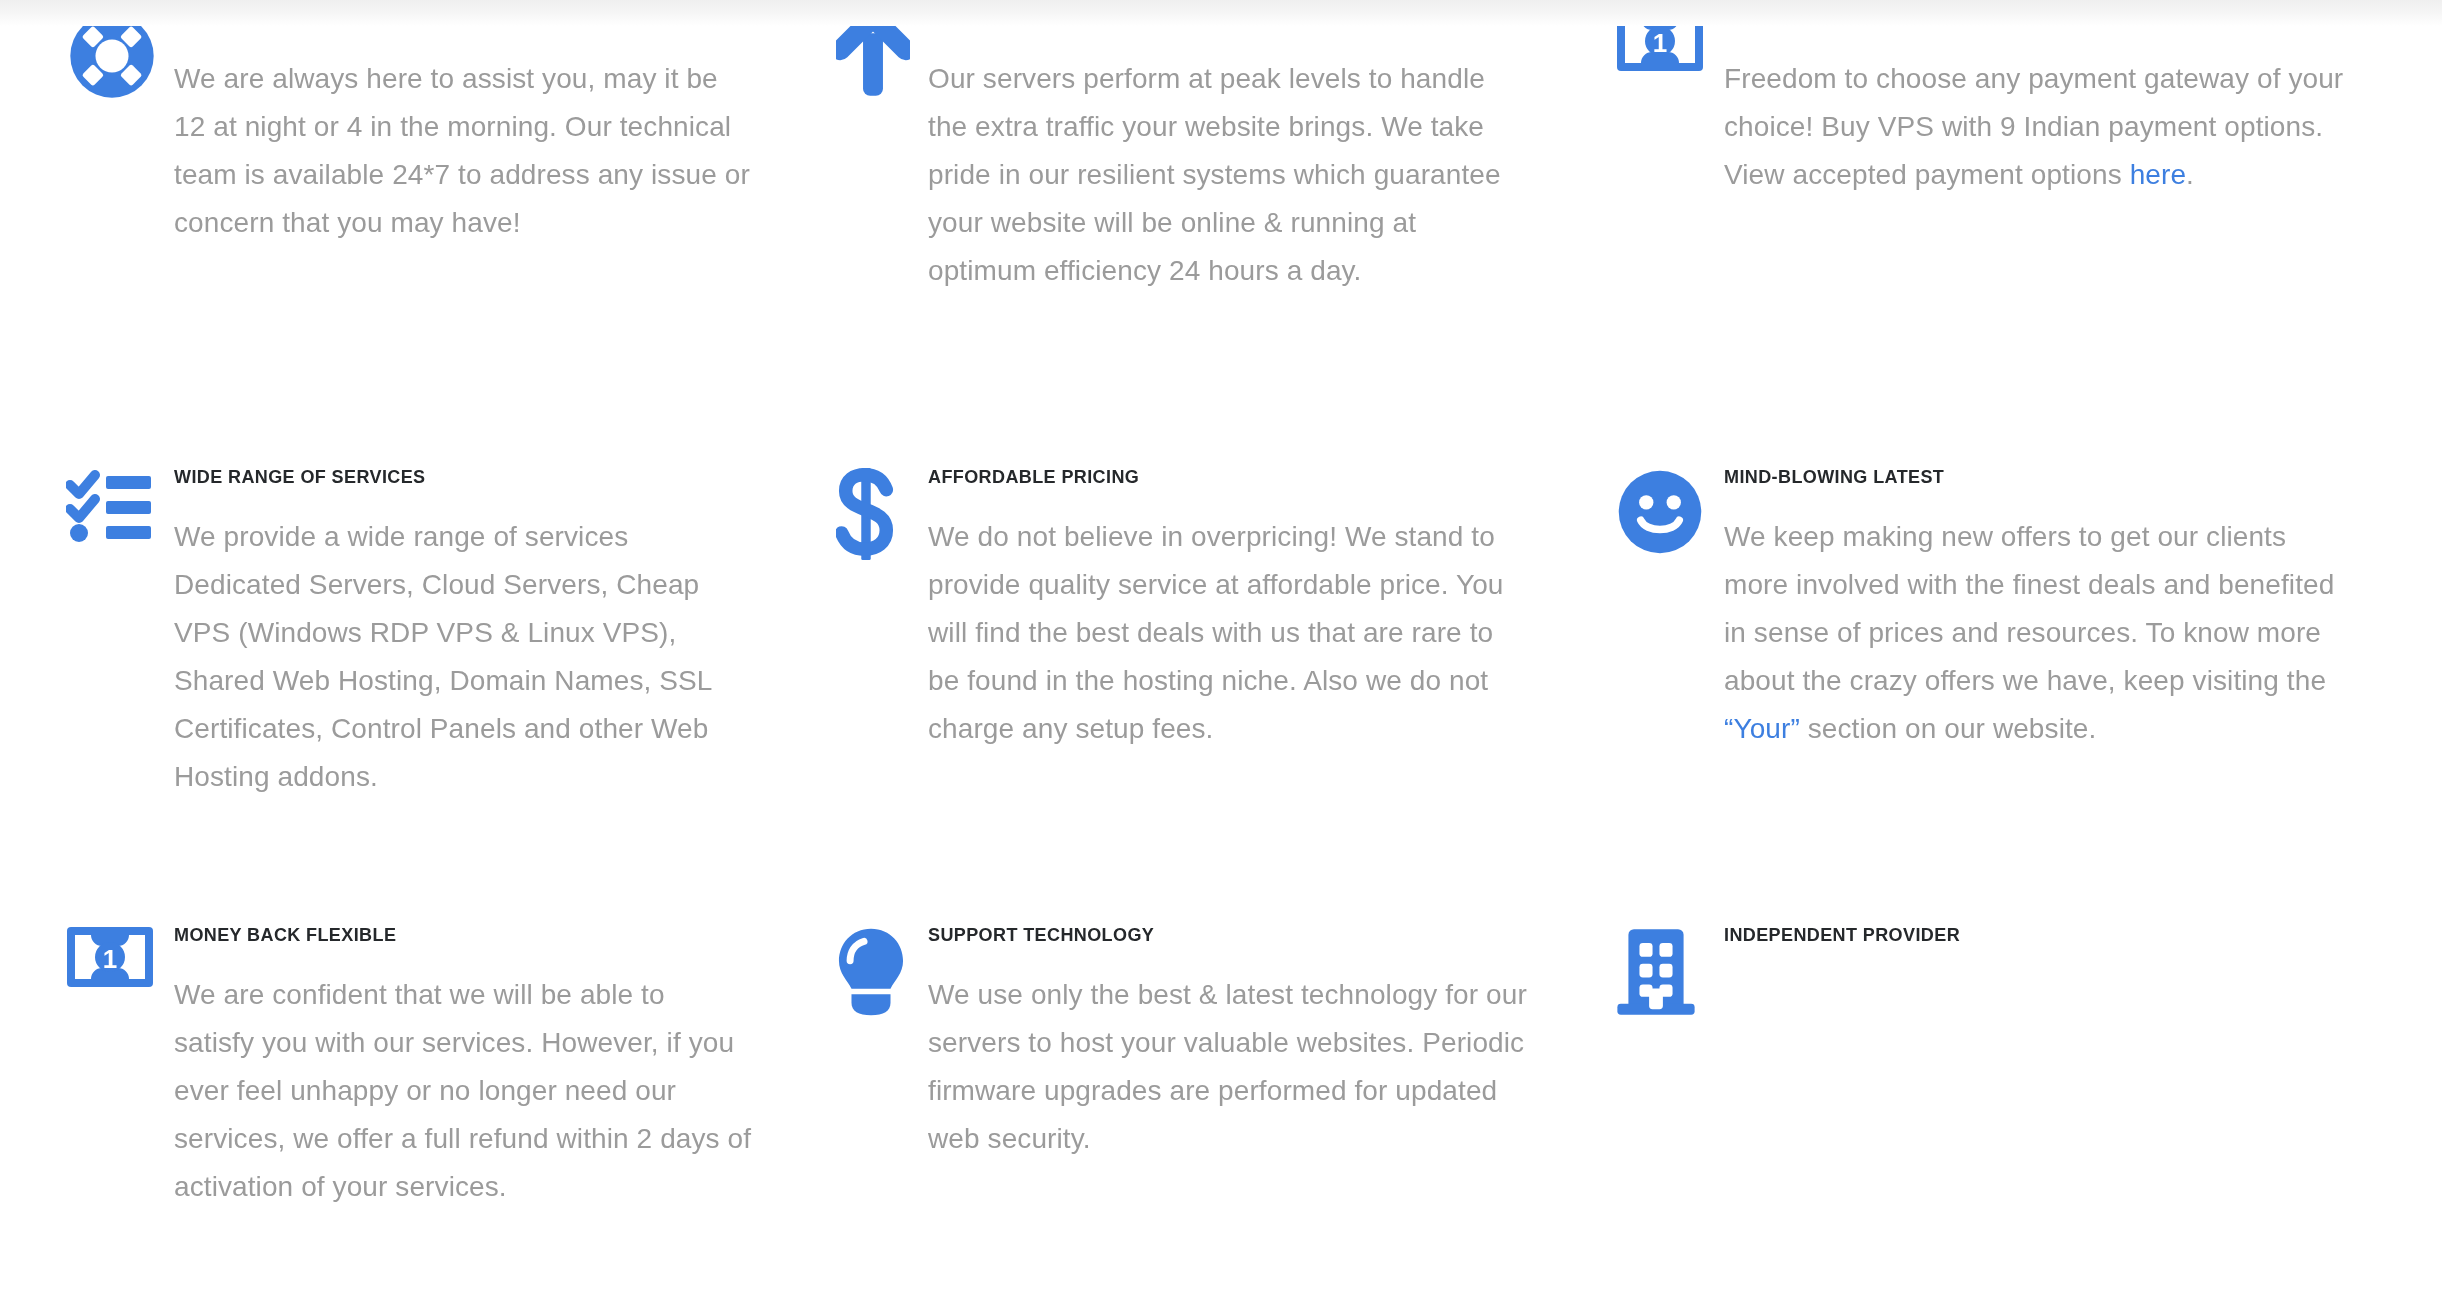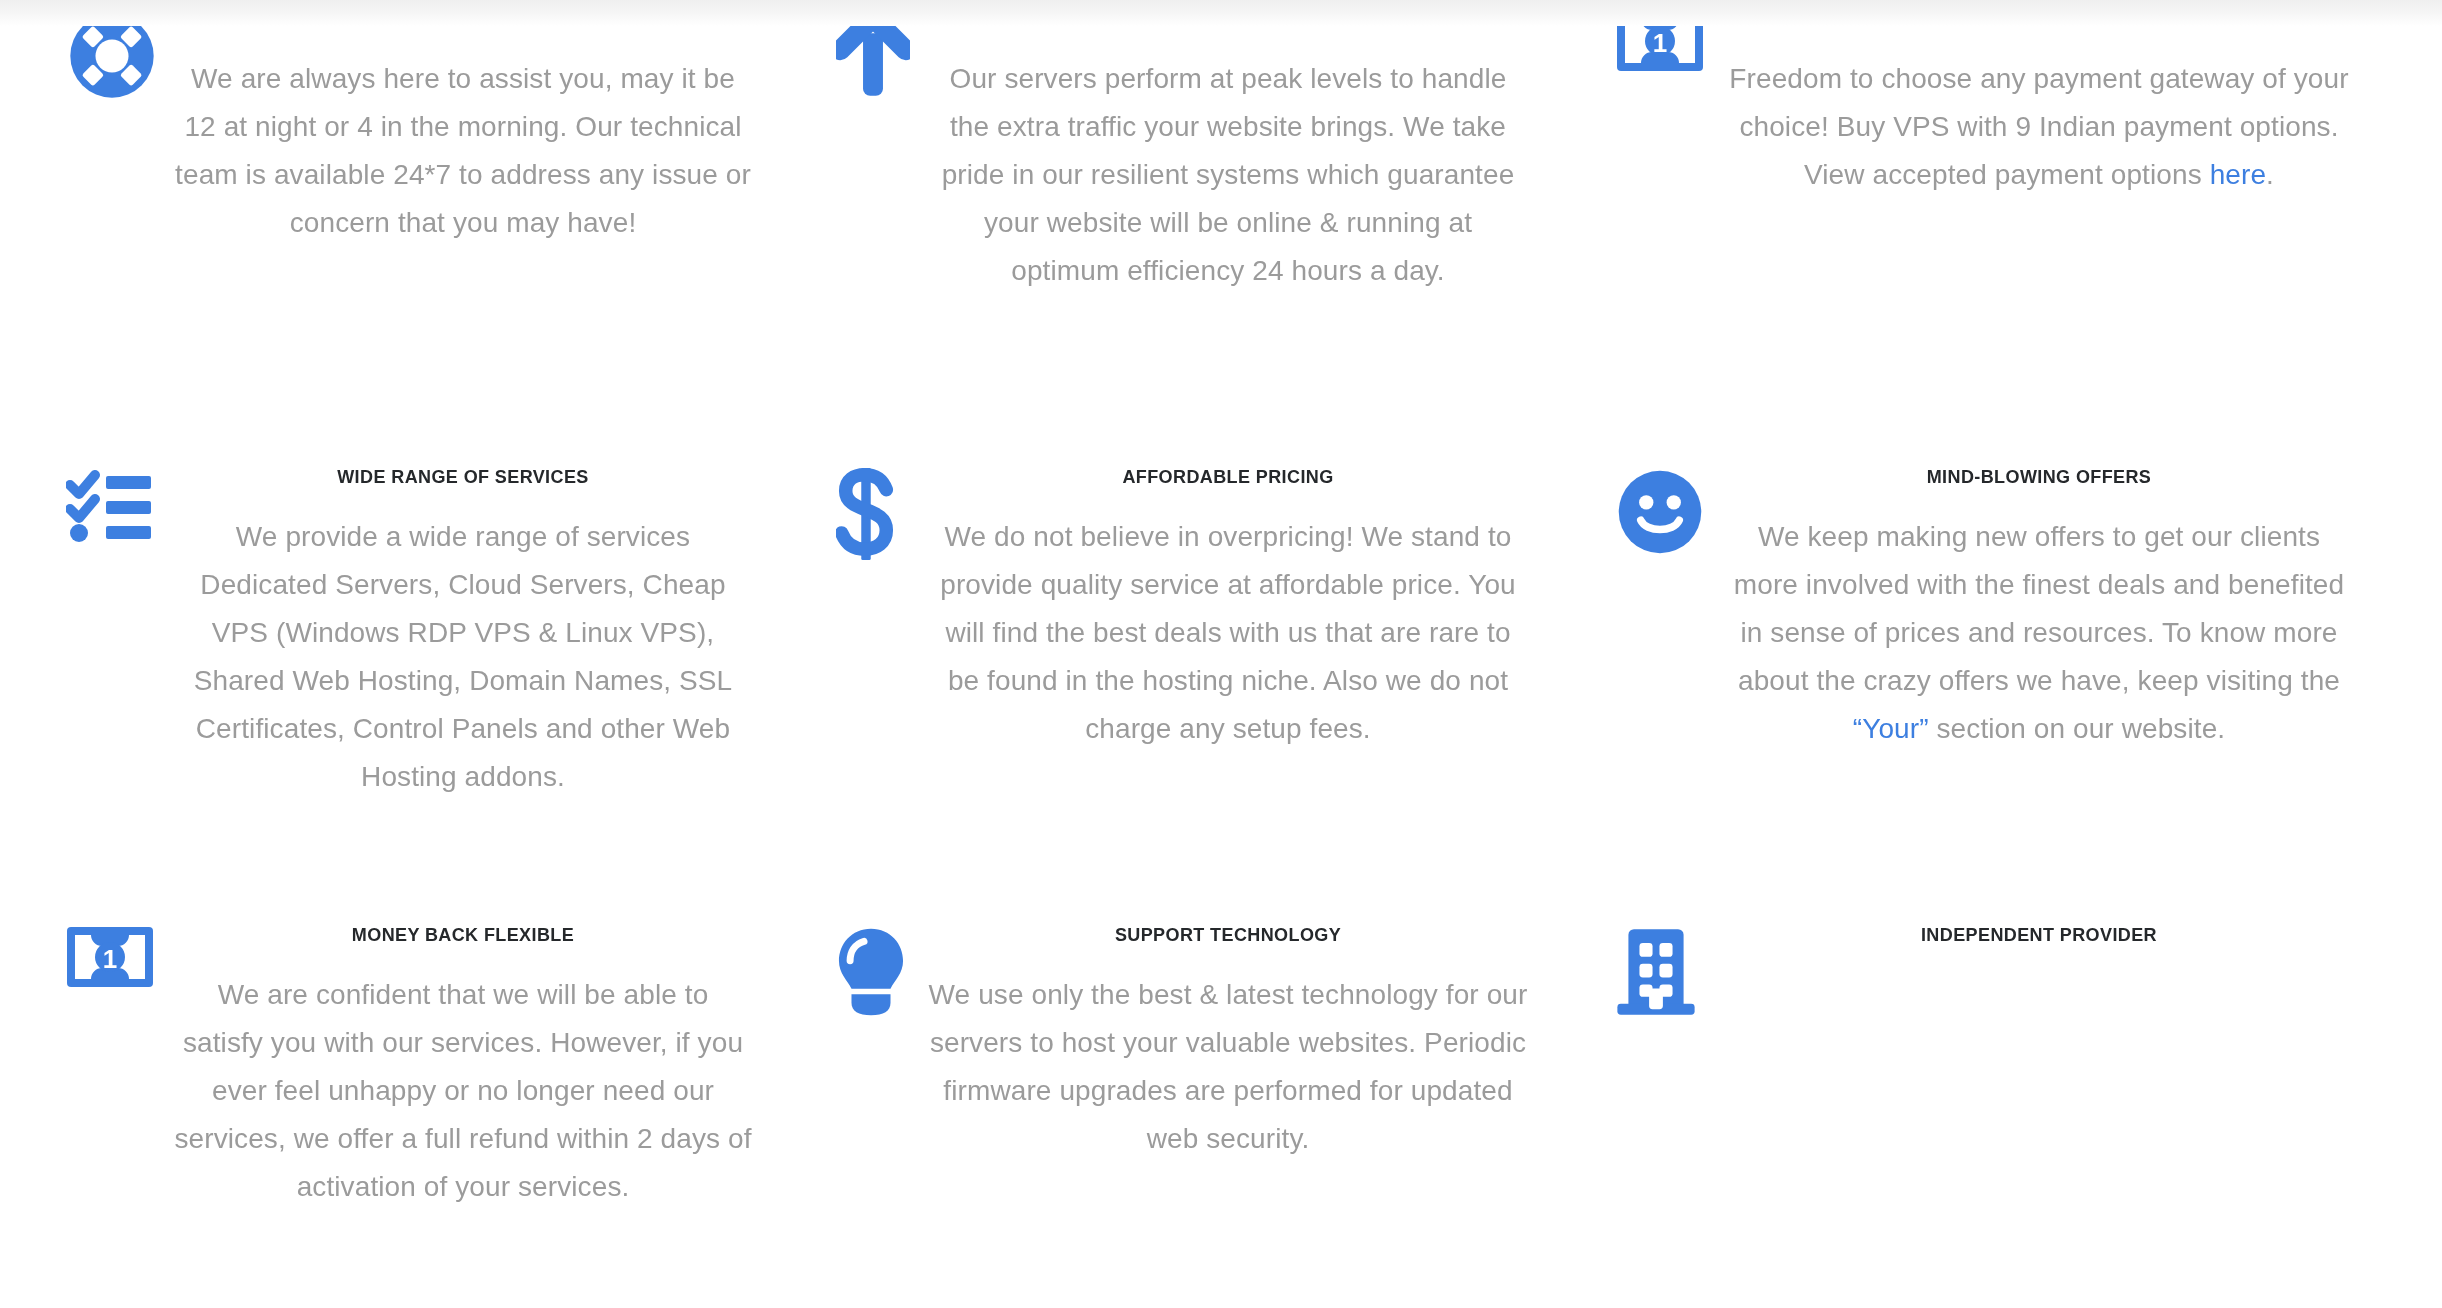--- a/index.html
+++ b/index.html
@@ -50,21 +50,20 @@
     align-items: flex-start;
     justify-content: flex-start;
     padding-top: 4px;
   }
 
   .feature-icon svg { display: block; }
 
   .feature-body {
     flex: 1 1 auto;
     padding-top: 2px;
-    text-align: center;
   }
 
   .feature-title {
     font-family: "Liberation Sans", sans-serif;
     font-size: 18px;
     font-weight: bold;
     letter-spacing: 0.4px;
     color: #25282b;
     line-height: 1.25;
     margin-bottom: 24px;
@@ -177,21 +176,21 @@
     <div class="feature-card col-3">
       <div class="feature-icon">
         <svg id="def-smiley-face-icon" width="88" height="88" viewBox="0 0 64 64" xmlns="http://www.w3.org/2000/svg">
     <circle cx="32" cy="32" r="30" fill="#3d7fe0"></circle>
     <circle cx="22" cy="25" r="5.2" fill="#ffffff"></circle>
     <circle cx="42" cy="25" r="5.2" fill="#ffffff"></circle>
     <path d="M18 38 C22 47 42 47 46 38" stroke="#ffffff" stroke-width="5.5" stroke-linecap="round" fill="none"></path>
   </svg>
       </div>
       <div class="feature-body">
-        <div class="feature-title">MIND-BLOWING OFFERS</div>
+        <div class="feature-title">MIND-BLOWING LATEST</div>
         <p class="feature-text"><span>We keep making new offers to get our clients more involved with the finest deals and benefited in sense of prices and resources. To know more about the crazy offers we have, keep visiting the </span><a class="feature-link" href="#">“Your”</a><span> section on our website.</span></p>
       </div>
     </div>
     <div class="feature-card col-1">
       <div class="feature-icon">
         <svg id="def-banknote-icon" width="88" height="62" viewBox="0 0 88 62" xmlns="http://www.w3.org/2000/svg">
     <rect x="1" y="1" width="86" height="60" rx="4" fill="#3d7fe0"></rect>
     <path d="M9 9 L25 9 a11 11 0 0 0 11 11 h16 a11 11 0 0 0 11 -11 h16 v44 h-16 a11 11 0 0 0 -11 -11 h-16 a11 11 0 0 0 -11 11 h-16 z" fill="#ffffff"></path>
     <circle cx="44" cy="31" r="15" fill="#3d7fe0"></circle>
     <text x="44" y="42" font-family="Liberation Sans, sans-serif" font-size="26" font-weight="bold" fill="#ffffff" text-anchor="middle">1</text>

